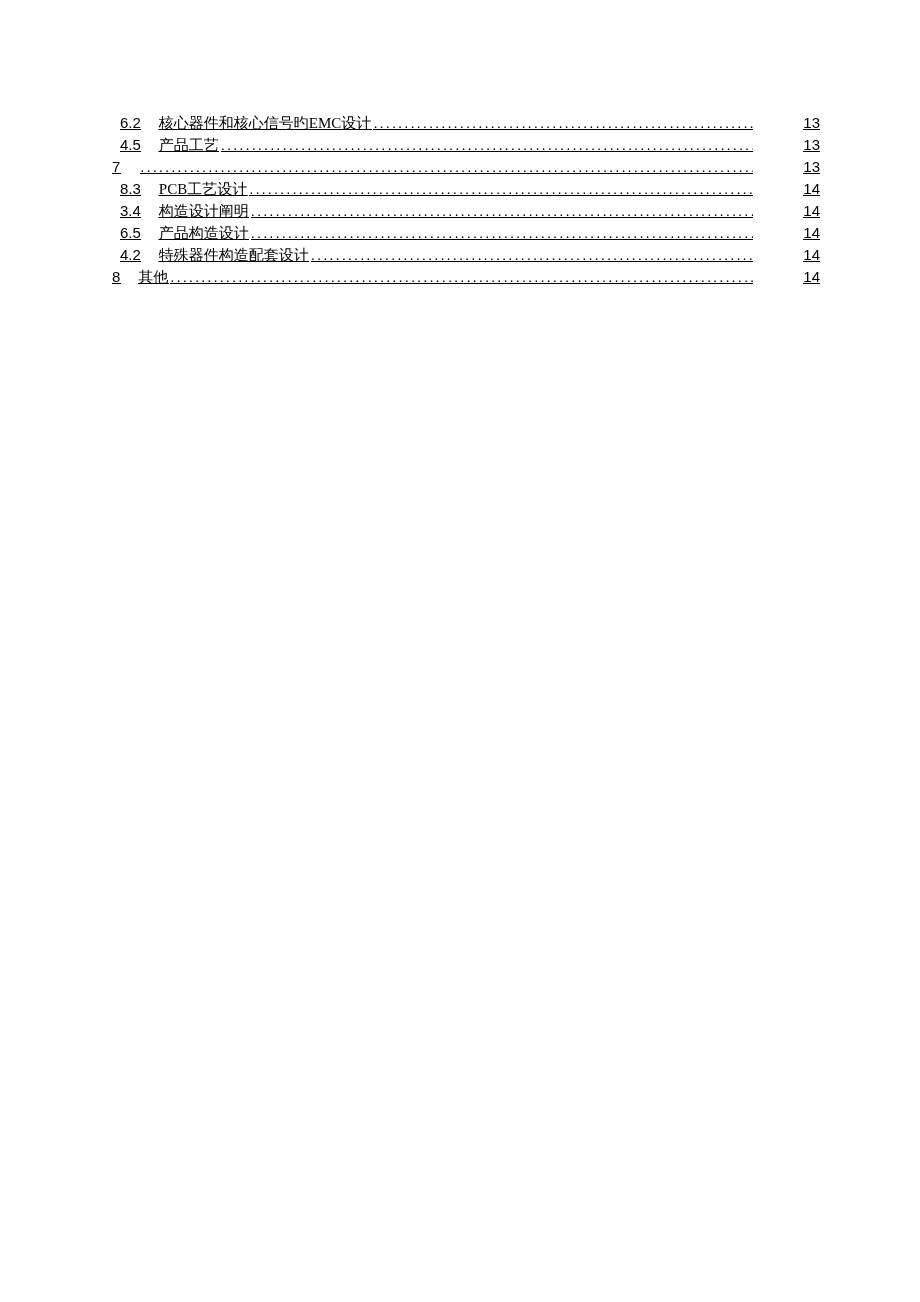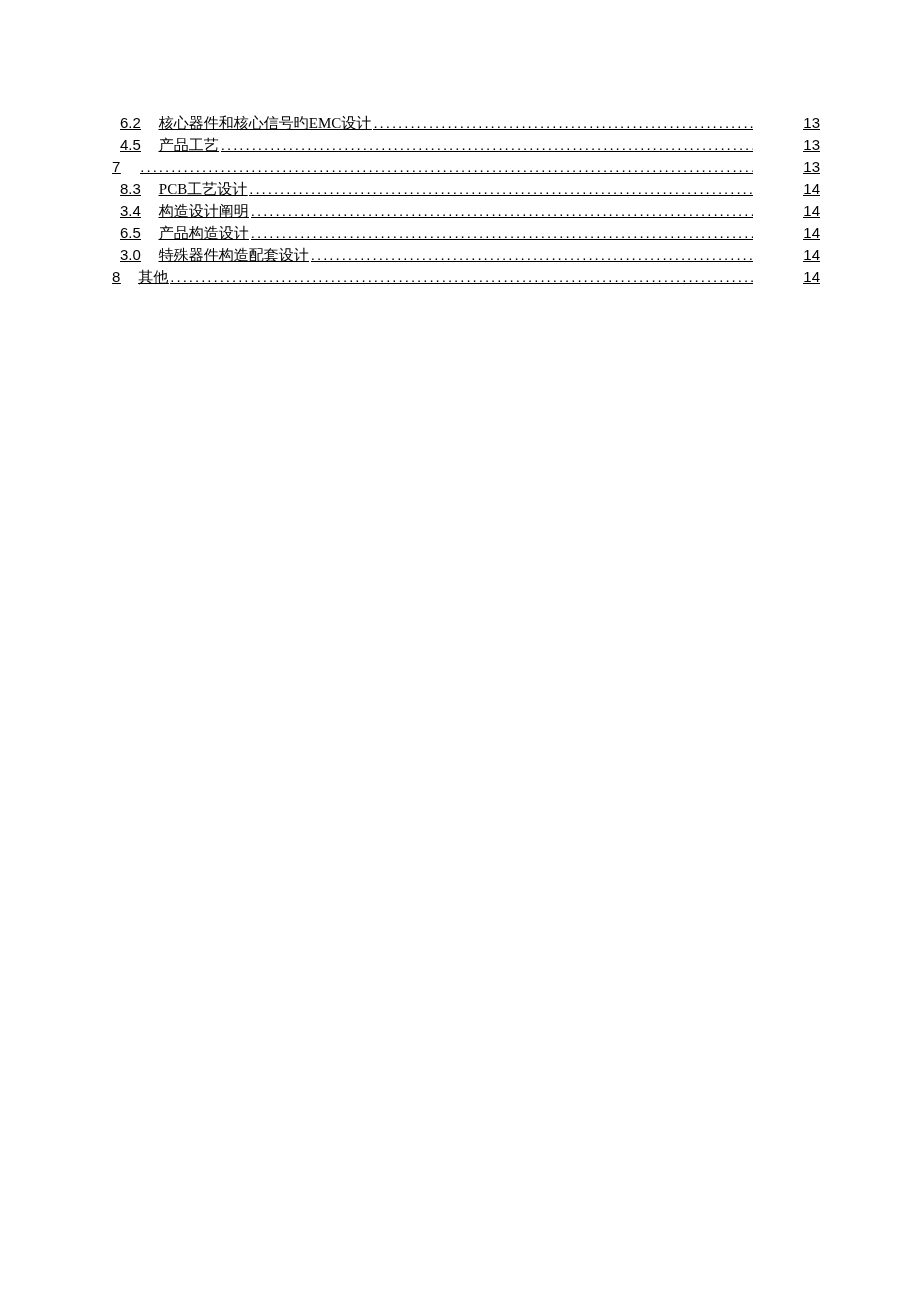--- a/index.html
+++ b/index.html
@@ -88,21 +88,21 @@
     <span class="toc-leader"></span>
     <span class="toc-page">14</span>
   </div>
   <div class="toc-entry level-2">
     <span class="toc-number">6.5</span>
     <span class="toc-title">产品构造设计</span>
     <span class="toc-leader"></span>
     <span class="toc-page">14</span>
   </div>
   <div class="toc-entry level-2">
-    <span class="toc-number">3.0</span>
+    <span class="toc-number">4.2</span>
     <span class="toc-title">特殊器件构造配套设计</span>
     <span class="toc-leader"></span>
     <span class="toc-page">14</span>
   </div>
   <div class="toc-entry level-1">
     <span class="toc-number">8</span>
     <span class="toc-title">其他</span>
     <span class="toc-leader"></span>
     <span class="toc-page">14</span>
   </div>

